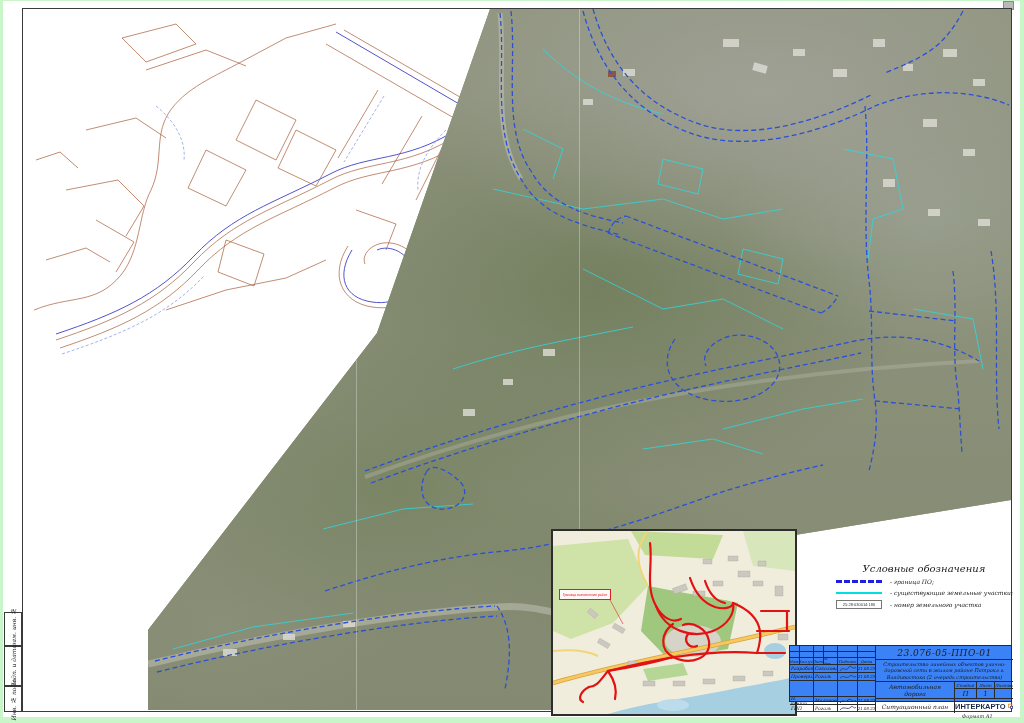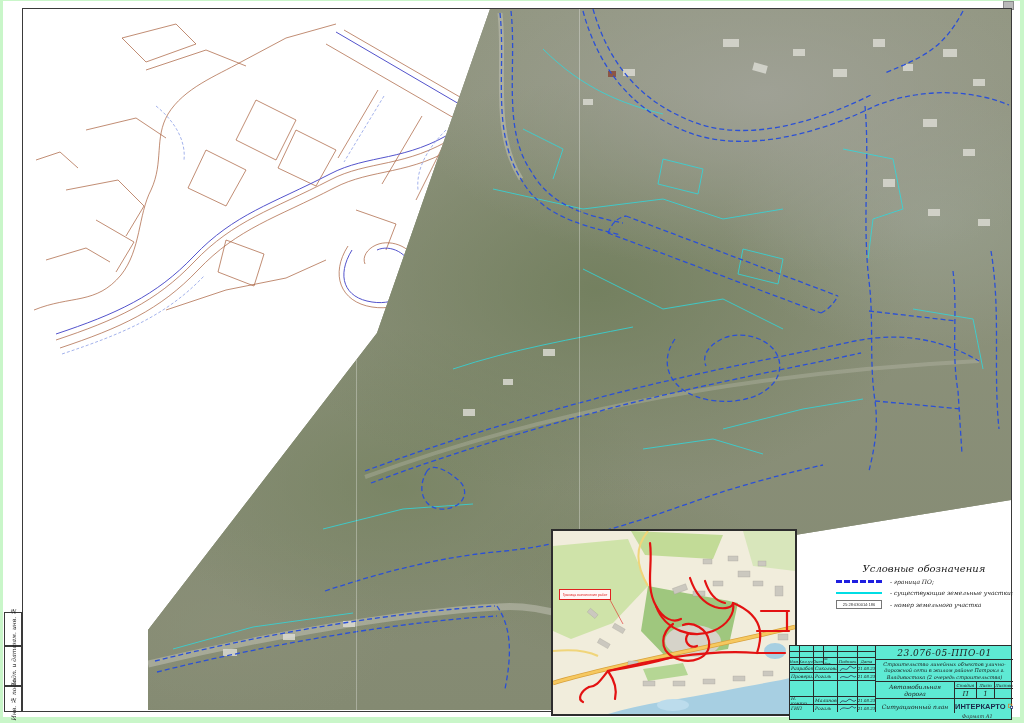--- a/index.html
+++ b/index.html
@@ -44,21 +44,21 @@
   #legend .dash-line{width:46px;border-top:3px dashed #1f1fe0;}
   #legend .cyan-line{width:46px;border-top:2px solid #00dde4;}
   #legend .parcel-box{width:46px;height:9px;border:0.5px solid #777;font-size:4px;font-style:normal;
     font-family:"Liberation Sans",sans-serif;display:flex;align-items:center;justify-content:center;color:#333;box-sizing:border-box;}
   #legend .ltext{font-size:6px;white-space:nowrap;}
   
   #inset{left:551px;top:529px;width:242px;height:183px;border:2px solid #2d2d2d;box-sizing:content-box;background:#f1eddc;overflow:hidden;}
   #inset-label{left:6px;top:58px;width:50px;height:9px;border:0.5px solid #e02020;background:#fff8f8;
     color:#e02020;font-size:3.5px;display:flex;align-items:center;justify-content:center;white-space:nowrap;overflow:hidden;}
   
-  #titleblock{left:789px;top:645px;width:223px;height:75px;border:1.4px solid #2a2a2a;box-sizing:border-box;background:#5eead4;
+  #titleblock{left:789px;top:645px;width:223px;height:57px;border:1.4px solid #2a2a2a;box-sizing:border-box;background:#3b82f6;
     font-style:italic;font-family:"DejaVu Serif",serif;color:#1b1b1b;}
   .tb{position:absolute;box-sizing:border-box;border-right:0.7px solid #2a2a2a;border-bottom:0.7px solid #2a2a2a;
     display:flex;align-items:center;justify-content:center;overflow:hidden;}
   .tb.small{font-size:3.9px;}
   .tb.name{font-size:4.6px;justify-content:flex-start;padding-left:1px;}
   .tb.date{font-size:3.9px;}
   .code-cell{font-size:9px;letter-spacing:.5px;}
   .proj-cell{font-size:5px;line-height:1.25;text-align:center;padding:1px 3px;}
   .obj-cell{font-size:6px;text-align:center;padding:0 2px;}
   .stage-h{font-size:4.2px;}

